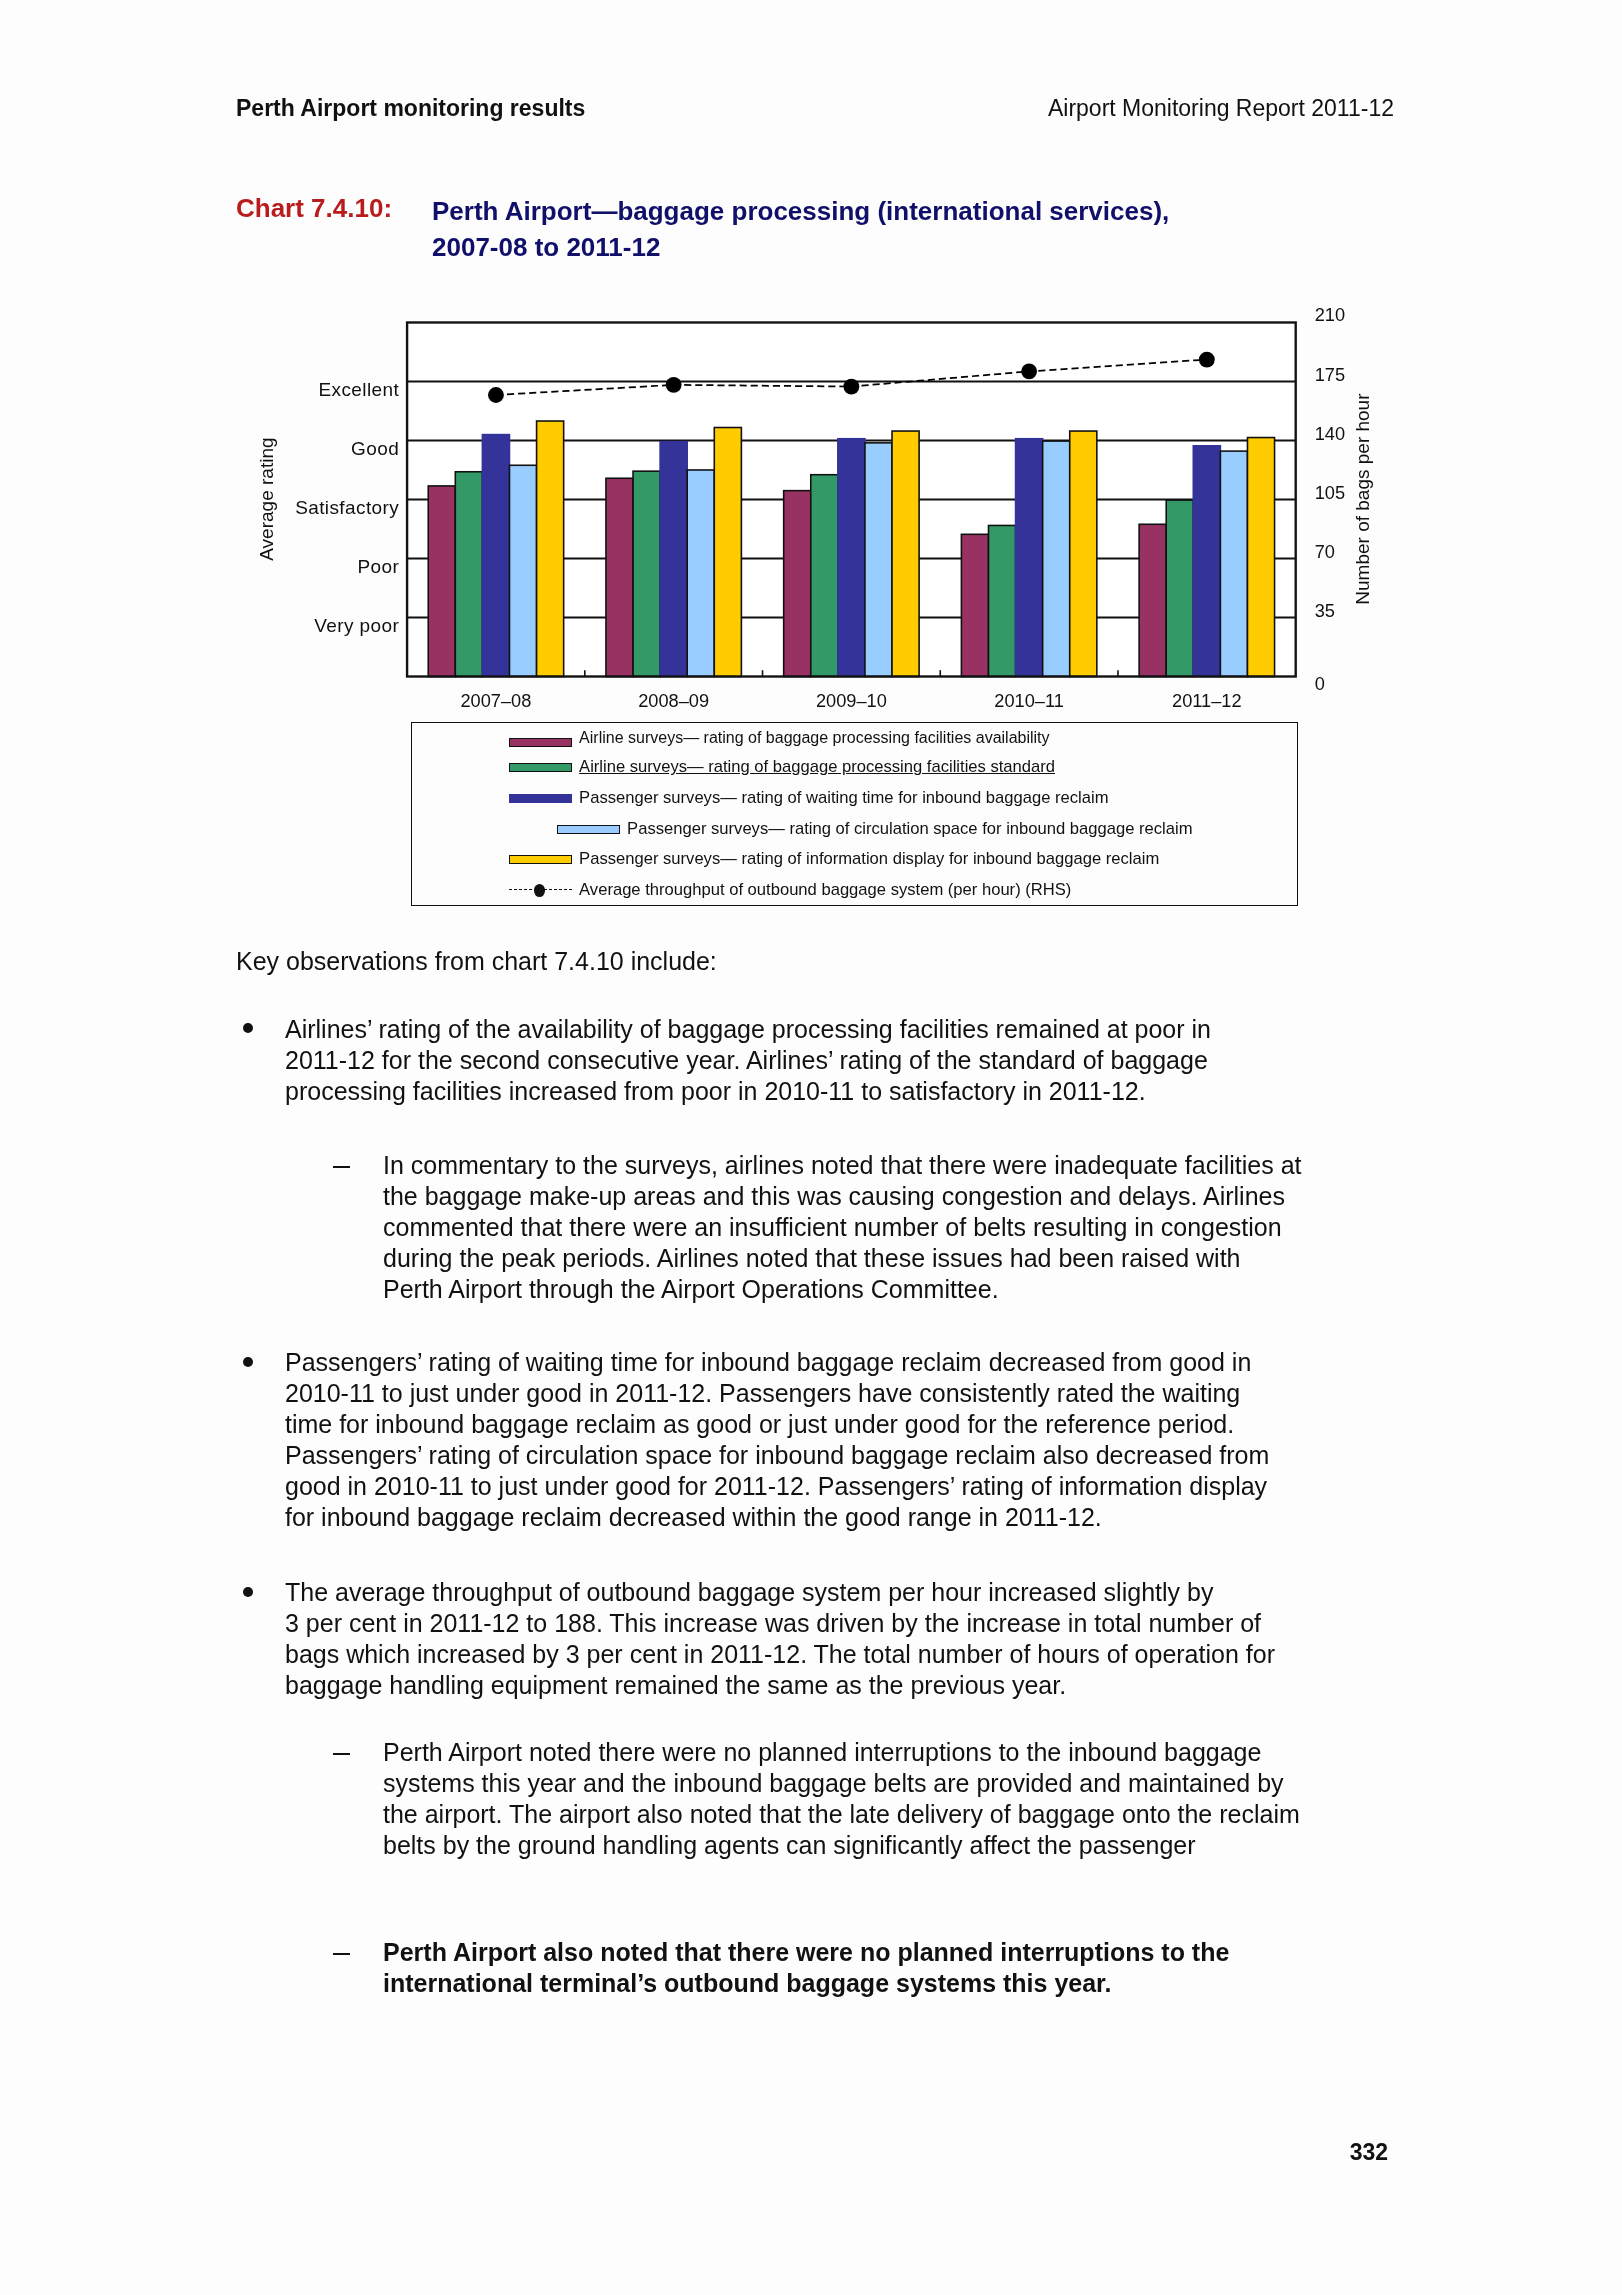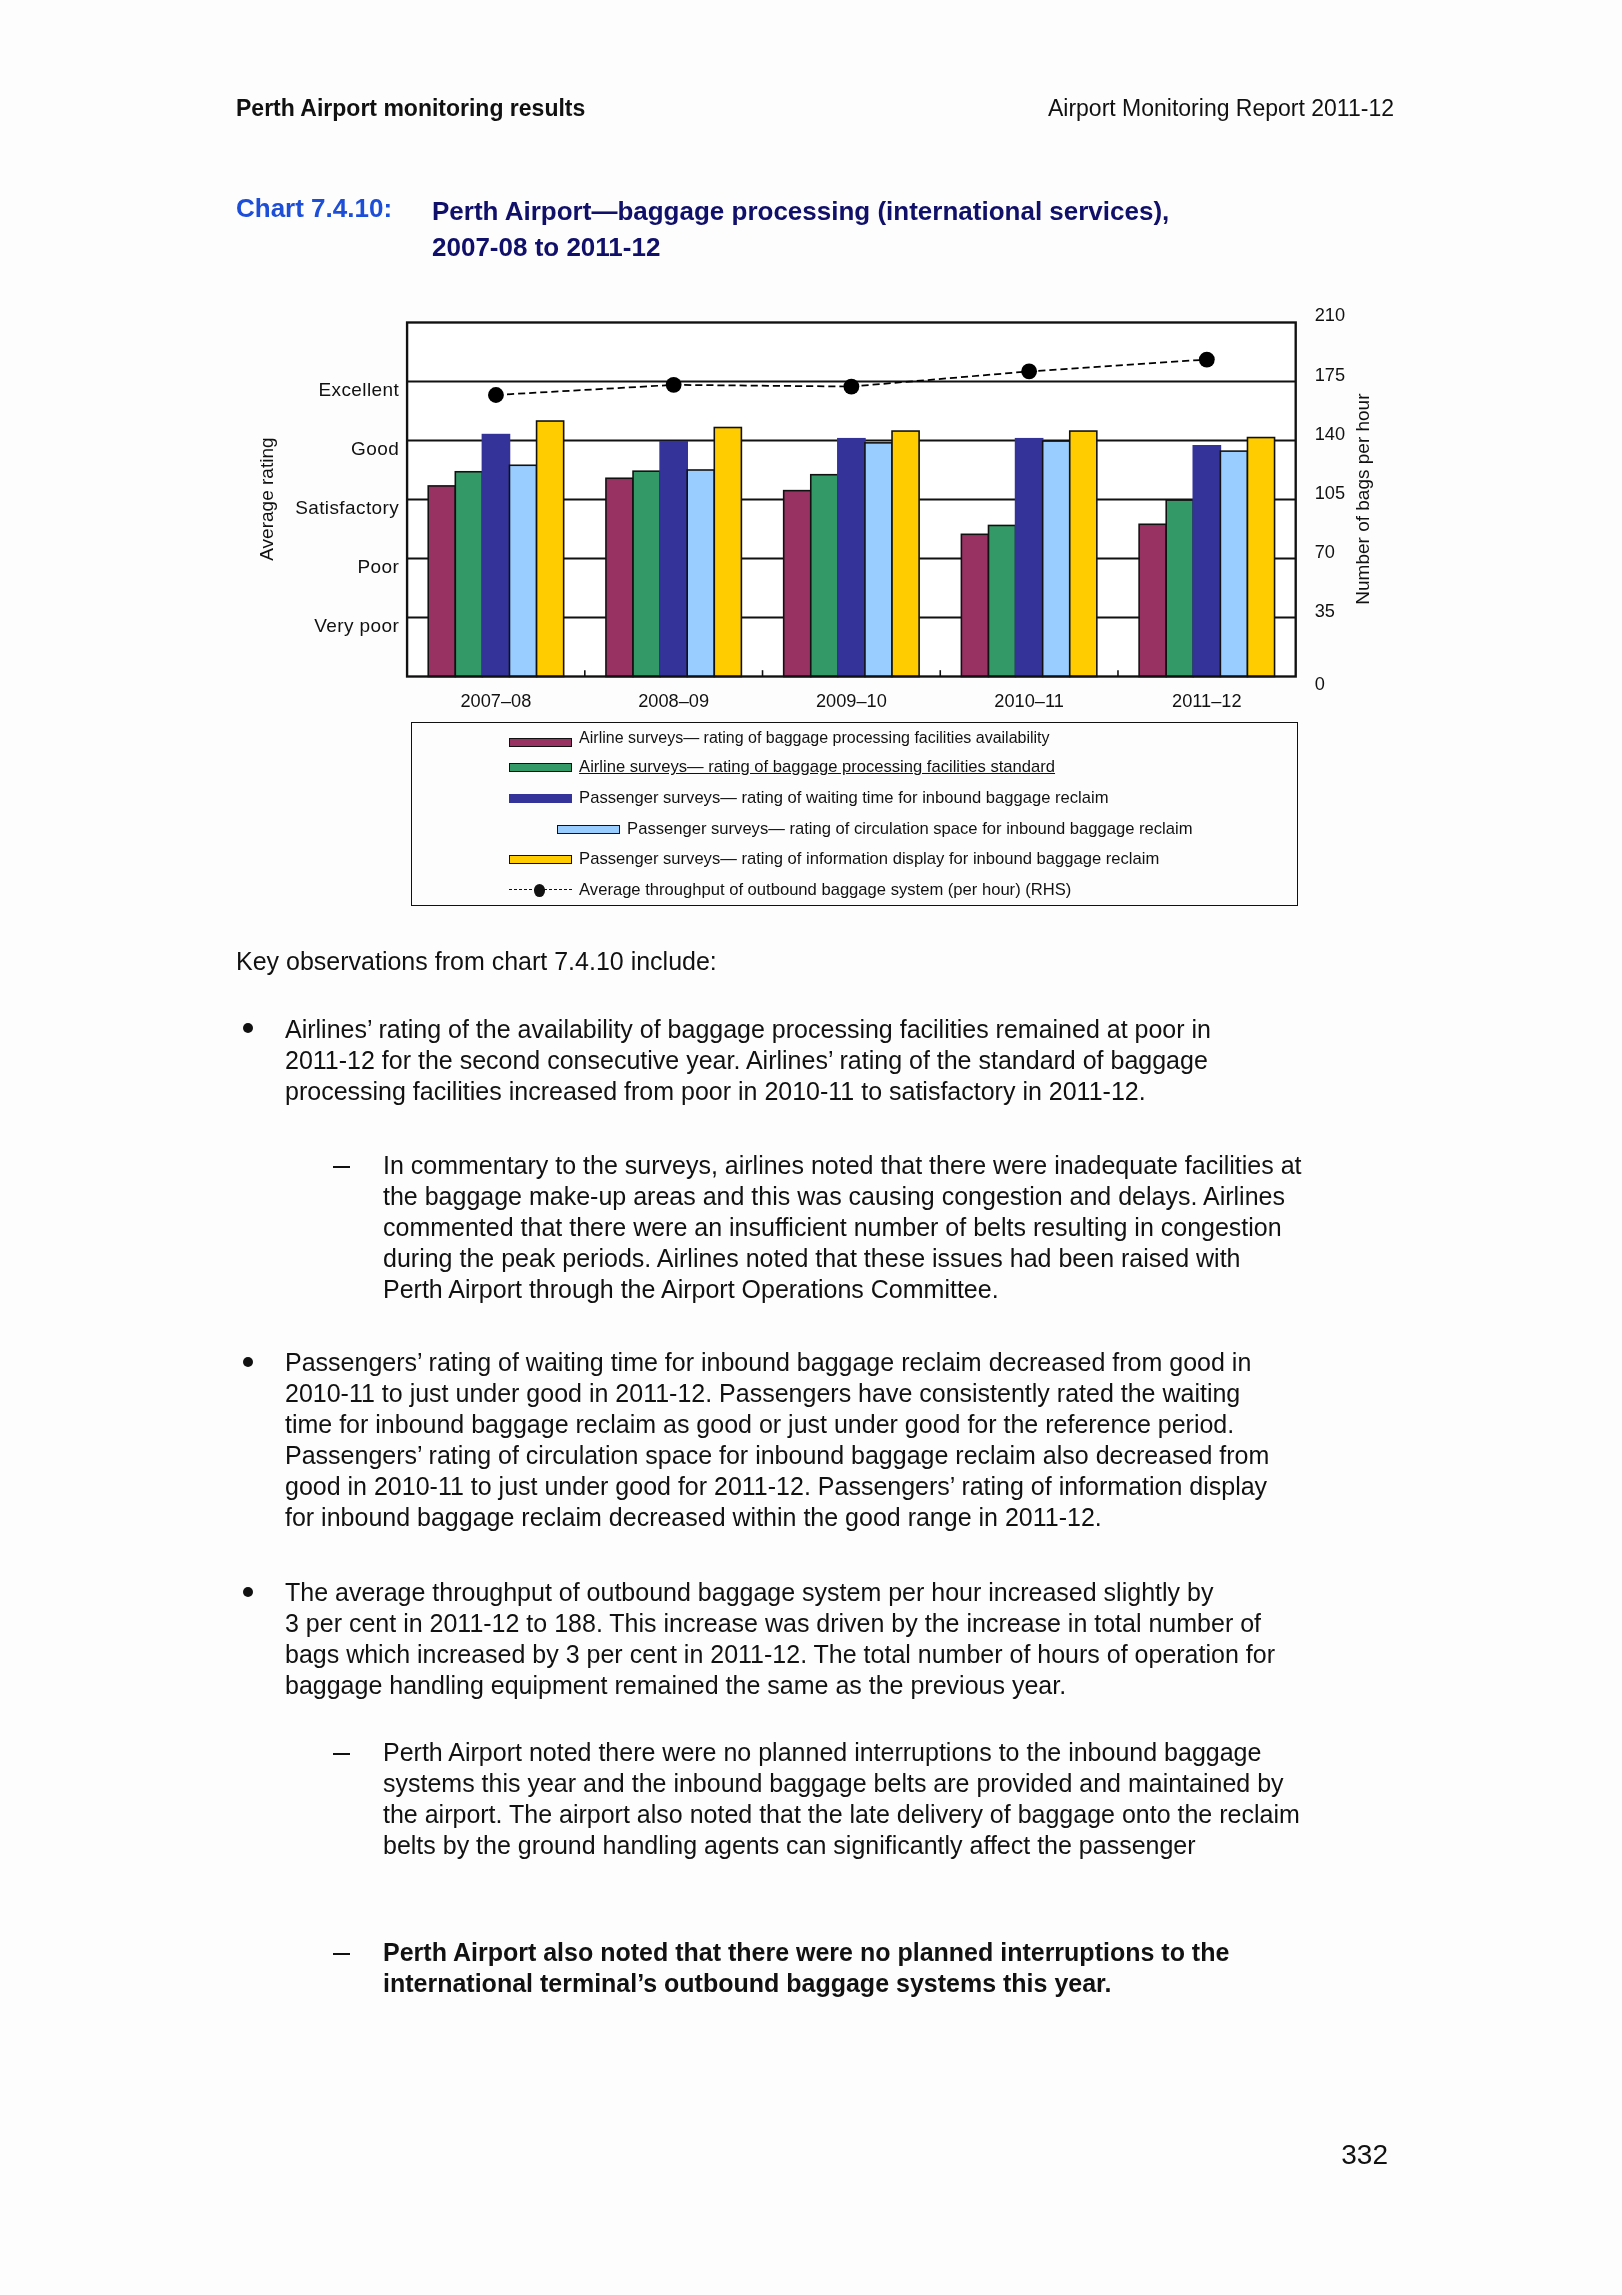--- a/index.html
+++ b/index.html
@@ -1,30 +1,30 @@
 <!DOCTYPE html>
 <html style="font-size:12.7px"><head>
 <meta charset="utf-8">
 <style>
   html, body { margin: 0; padding: 0; background: #fefdfe; }
   body { width: 1622px; height: 2295px; position: relative; overflow: hidden;
          font-family: "Liberation Sans", sans-serif; color: #111; }
   .abs { position: absolute; }
   .hdr-left { left: 236px; top: 95px; font-size: 23px; font-weight: bold; }
   .hdr-right { right: 228px; top: 95px; font-size: 23px; }
-  .chart-num { left: 236px; top: 193px; font-size: 26px; font-weight: bold; color: #1d4ed8; }
+  .chart-num { left: 236px; top: 193px; font-size: 26px; font-weight: bold; color: #b91c1c; }
   .chart-title { left: 432px; top: 193px; font-size: 26px; font-weight: bold; color: #10106a; line-height: 36px; width: 871px; }
   #chart-svg { position: absolute; left: 0; top: 0; }
   .svg-text { font-family: "Liberation Sans", sans-serif; fill: #111; }
   .legend-box { left: 411px; top: 722px; width: 887px; height: 184px; border: 1.6px solid #111; box-sizing: border-box; }
   .intro { left: 236px; top: 947px; font-size: 25px; }
   .para { font-size: 25px; line-height: 31px; }
   .bullet-dot { width: 10.3px; height: 10.3px; border-radius: 50%; background: #111; }
   .dash { width: 17.4px; height: 1.6px; background: #111; }
-  .page-num { right: 234px; top: 2139px; font-size: 28px; }
+  .page-num { right: 234px; top: 2139px; font-size: 23px; font-weight: bold; }
 </style>
 </head>
 <body>
 
 <div class="abs hdr-left">Perth Airport monitoring results</div>
 <div class="abs hdr-right">Airport Monitoring Report 2011-12</div>
 
 <div class="abs chart-num">Chart 7.4.10:</div>
 <div class="abs chart-title">
   <div>Perth Airport—baggage processing (international services),</div>

